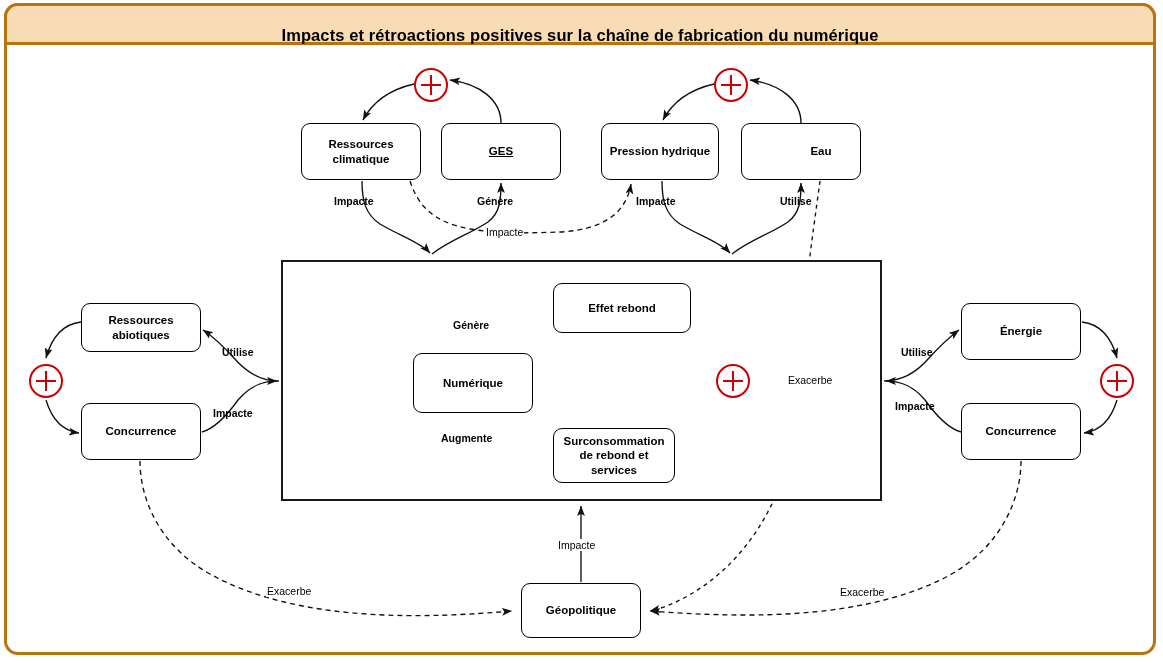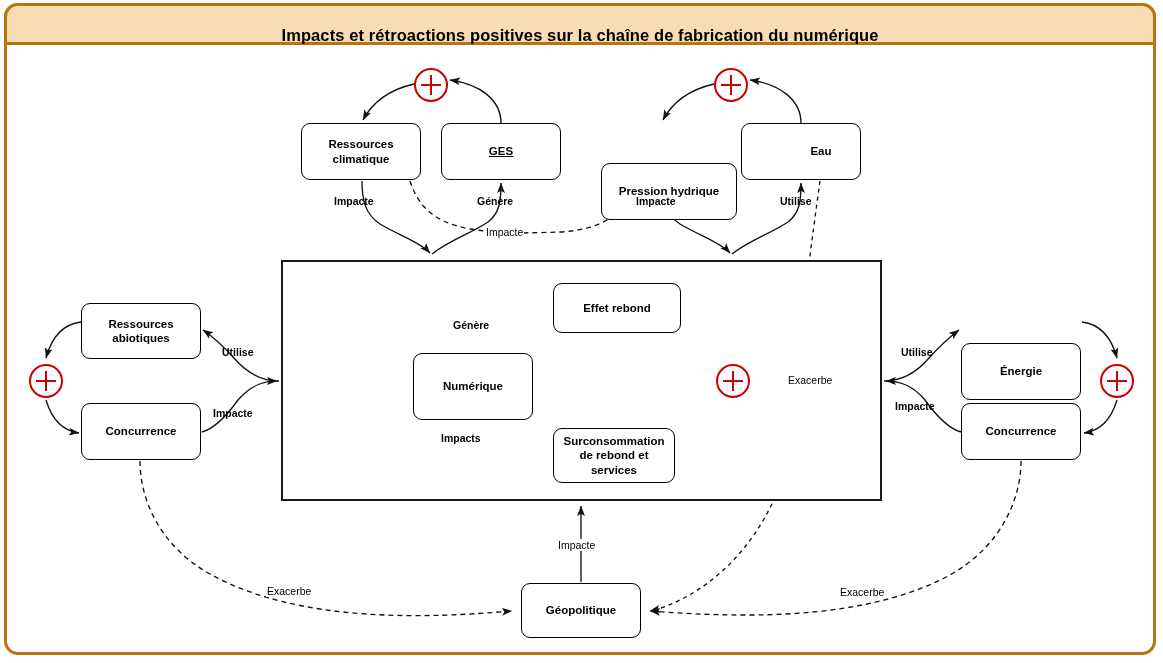--- a/index.html
+++ b/index.html
@@ -208,45 +208,45 @@
 
     </g>
   </svg>
 
   <div class="node" style="left:301px;top:123px;width:120px;height:57px;">
     <span>Ressources climatique</span>
   </div>
   <div class="node" style="left:441px;top:123px;width:120px;height:57px;text-decoration:underline;">
     <span>GES</span>
   </div>
-  <div class="node" style="left:601px;top:123px;width:136px;height:57px;margin-top:40px;">
+  <div class="node" style="left:601px;top:123px;width:118px;height:57px;">
     <span>Pression hydrique</span>
   </div>
   <div class="node" style="left:741px;top:123px;width:120px;height:57px;padding-left:40px;">
     <span>Eau</span>
   </div>
 
-  <div class="node" style="left:81px;top:303px;width:120px;height:56px;">
+  <div class="node" style="left:81px;top:303px;width:120px;height:49px;">
     <span>Ressources abiotiques</span>
   </div>
   <div class="node" style="left:81px;top:403px;width:120px;height:57px;">
     <span>Concurrence</span>
   </div>
 
-  <div class="node" style="left:961px;top:303px;width:120px;height:57px;margin-top:40px;">
+  <div class="node" style="left:961px;top:303px;width:120px;height:57px;">
     <span>Énergie</span>
   </div>
   <div class="node" style="left:961px;top:403px;width:120px;height:57px;">
     <span>Concurrence</span>
   </div>
 
-  <div class="node" style="left:553px;top:283px;width:128px;height:50px;">
+  <div class="node" style="left:553px;top:283px;width:138px;height:50px;">
     <span>Effet rebond</span>
   </div>
-  <div class="node" style="left:413px;top:353px;width:120px;height:67px;text-align:center;">
+  <div class="node" style="left:413px;top:353px;width:120px;height:60px;text-align:center;">
     <span>Numérique</span>
   </div>
   <div class="node" style="left:553px;top:428px;width:122px;height:55px;">
     <span>Surconsommation de rebond et services</span>
   </div>
 
   <div class="node" style="left:521px;top:583px;width:120px;height:55px;">
     <span>Géopolitique</span>
   </div>
 
@@ -261,20 +261,20 @@
   <div class="edge-label" style="left:636px;top:195px;">Impacte</div>
   <div class="edge-label" style="left:780px;top:195px;">Utilise</div>
   <div class="edge-label thin" style="left:485px;top:226px;">Impacte</div>
 
   <div class="edge-label" style="left:222px;top:346px;">Utilise</div>
   <div class="edge-label" style="left:213px;top:407px;">Impacte</div>
   <div class="edge-label" style="left:901px;top:346px;">Utilise</div>
   <div class="edge-label" style="left:895px;top:400px;">Impacte</div>
 
   <div class="edge-label" style="left:453px;top:319px;">Génère</div>
-  <div class="edge-label" style="left:441px;top:432px;">Impacts</div>
+  <div class="edge-label" style="left:441px;top:432px;">Augmente</div>
   <div class="edge-label thin" style="left:787px;top:374px;">Exacerbe</div>
 
   <div class="edge-label thin" style="left:557px;top:539px;">Impacte</div>
   <div class="edge-label thin" style="left:266px;top:585px;">Exacerbe</div>
   <div class="edge-label thin" style="left:839px;top:586px;">Exacerbe</div>
 
 </div>
 
 </body></html>

